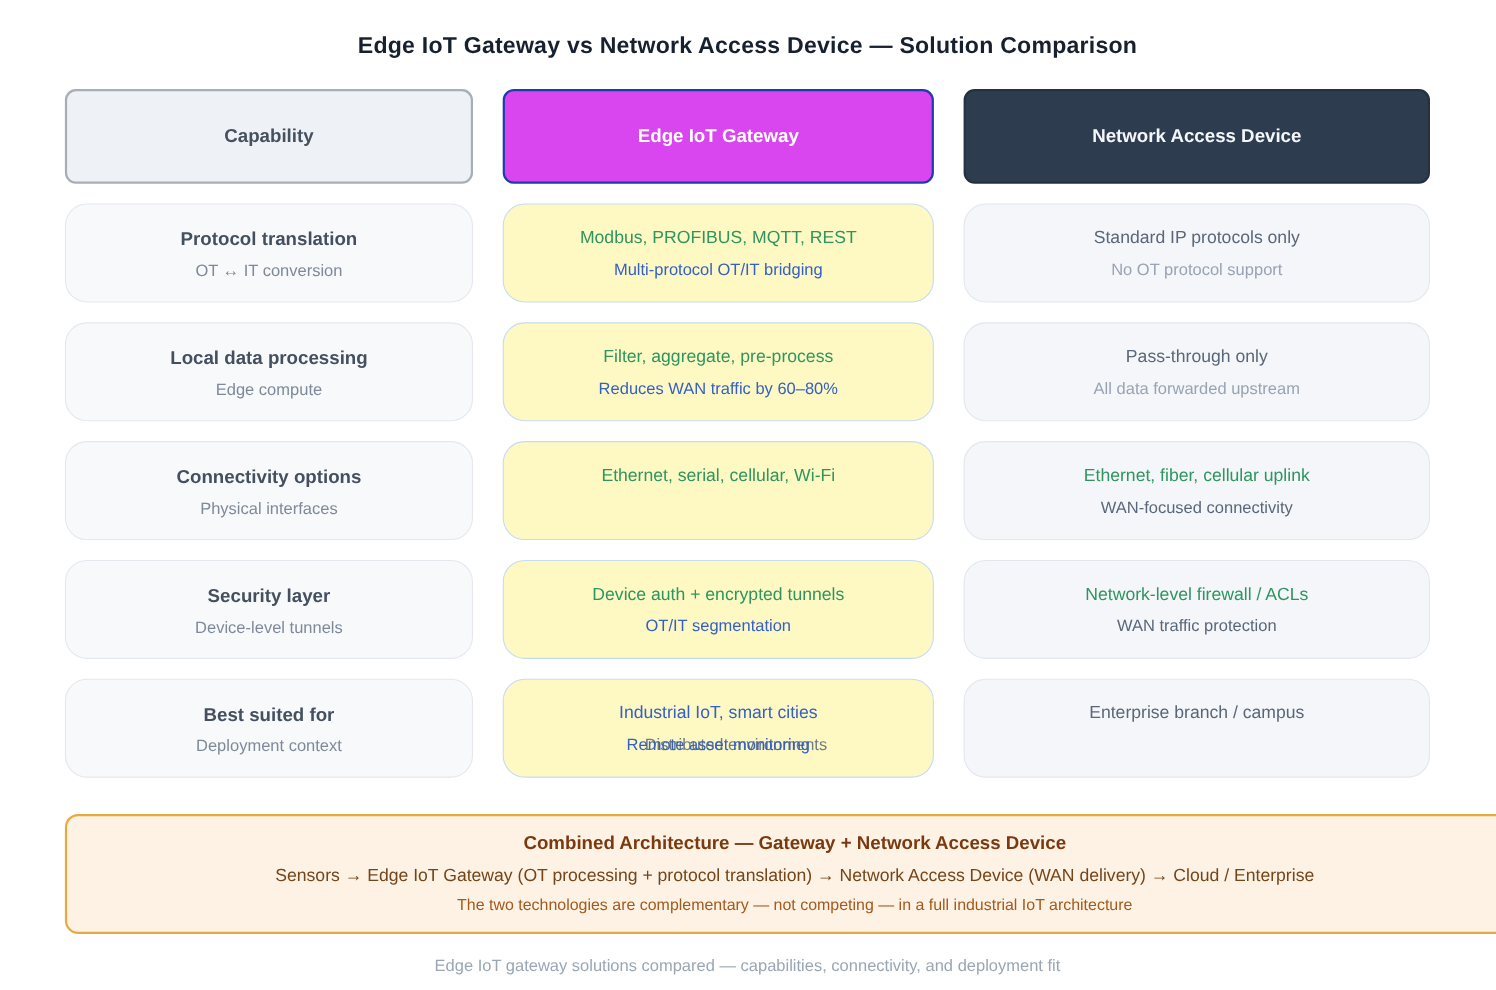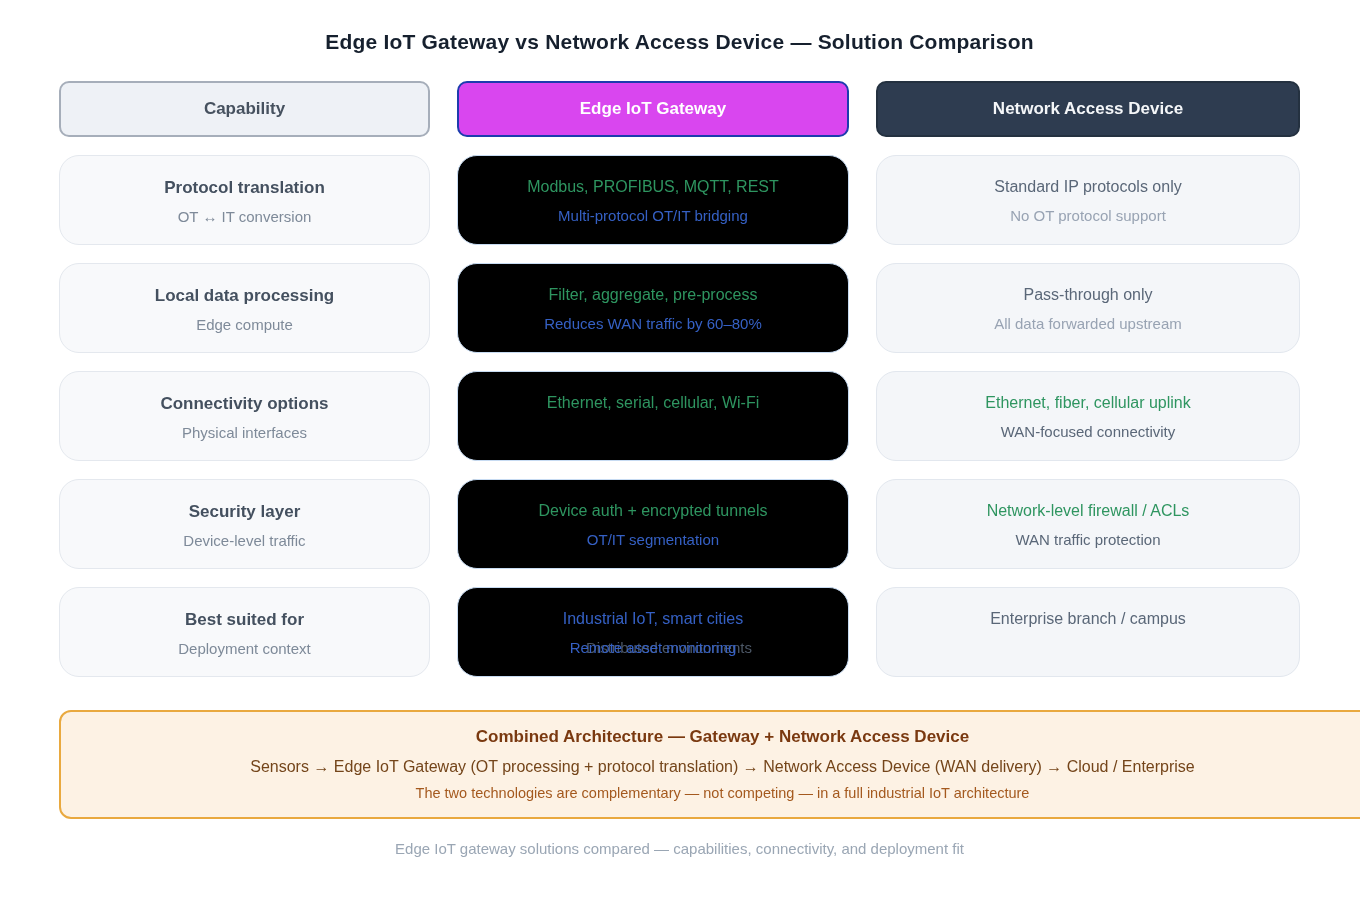--- a/index.html
+++ b/index.html
@@ -3,28 +3,28 @@
 <meta charset="utf-8">
 <style>
   * { margin:0; padding:0; box-sizing:border-box; }
   html,body { width:1360px; height:900px; background:#ffffff; overflow:hidden;
               font-family:"Liberation Sans", sans-serif; }
   .wrap { width:1241px; margin-left:59px; padding-top:30px; }
   .page-title { text-align:center; font-size:21px; font-weight:bold; color:#16202e;
                 letter-spacing:0.2px; }
   .grid { display:grid; grid-template-columns:371px 392px 424px;
           column-gap:27px; row-gap:18px; margin-top:27px; }
-  .hdr { height:56px; border-radius:10px; display:flex; align-items:center;
+  .hdr { height:86px; border-radius:10px; display:flex; align-items:center;
          justify-content:center; font-size:17px; font-weight:bold; }
   .hdr-cap { background:#eef1f6; border:2px solid #a6aeba; color:#46515f; }
   .hdr-gw  { background:#d946ef; border:2px solid #1d3cae; color:#ffffff; }
   .hdr-nad { background:#2e3c50; border:2px solid #243140; color:#f4f6f8; }
   .cell { height:90px; border-radius:20px; text-align:center; padding-top:22px; }
   .cell-cap { background:#f8f9fb; border:1px solid #e4e8ee; }
-  .cell-gw  { background:#000000; border:1px solid #c7dbf2; }
+  .cell-gw  { background:#fef9c3; border:1px solid #c7dbf2; }
   .cell-nad { background:#f4f6f9; border:1px solid #e2e7ee; }
   .cap-title { font-size:17px; font-weight:bold; color:#44505f; margin-bottom:10px; }
   .cap-sub   { font-size:15px; color:#7e8a99; }
   .l1 { font-size:16px; margin-bottom:11px; }
   .l2 { font-size:15px;text-align:center; }
   .overlap-wrap { position:relative; height:20px; font-size:15px; }
   .overlap-wrap span { position:absolute; top:0; left:50%; white-space:nowrap; }
   .ov-a { transform:translateX(-50%); }
   .ov-b { transform:translateX(calc(-50% + 16px)); opacity:0.85; }
   .callout { margin-top:33px; width:1327px; background:#fdf2e4;
@@ -80,21 +80,21 @@
     <div class="cell cell-gw">
       <div class="l1" style="color: rgb(46, 149, 96);">Ethernet, serial, cellular, Wi-Fi</div>
     </div>
     <div class="cell cell-nad">
       <div class="l1" style="color: rgb(46, 149, 96);">Ethernet, fiber, cellular uplink</div>
       <div class="l2" style="color: rgb(90, 103, 120);">WAN-focused connectivity</div>
     </div>
 
     <div class="cell cell-cap">
       <div class="cap-title">Security layer</div>
-      <div class="cap-sub">Device-level traffic</div>
+      <div class="cap-sub">Device-level tunnels</div>
     </div>
     <div class="cell cell-gw">
       <div class="l1" style="color: rgb(46, 149, 96);">Device auth + encrypted tunnels</div>
       <div class="l2" style="color: rgb(53, 96, 196);">OT/IT segmentation</div>
     </div>
     <div class="cell cell-nad">
       <div class="l1" style="color: rgb(46, 149, 96);">Network-level firewall / ACLs</div>
       <div class="l2" style="color: rgb(90, 103, 120);">WAN traffic protection</div>
     </div>
 

